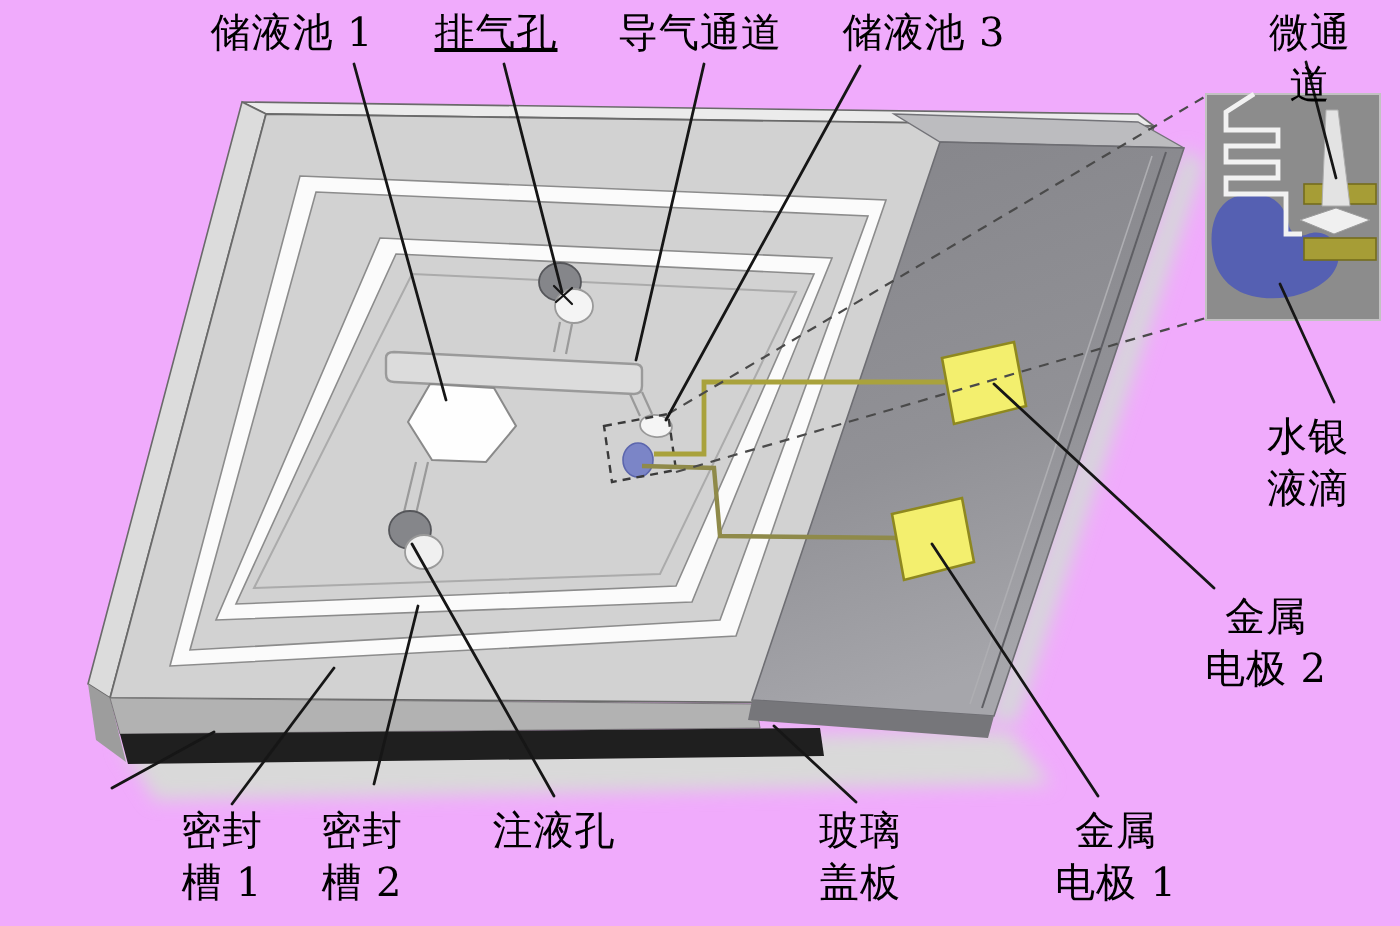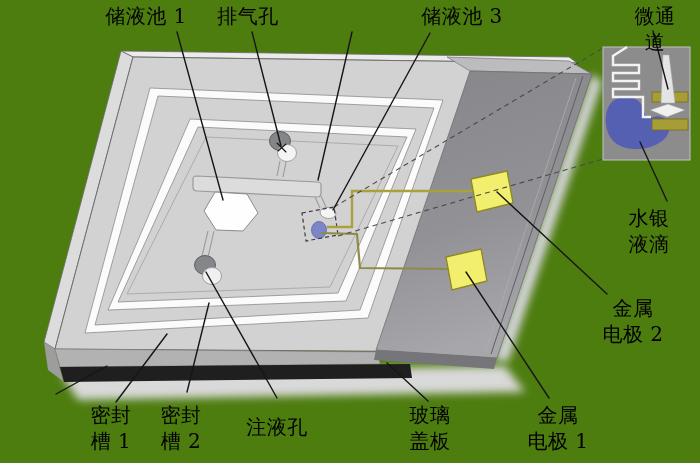--- a/index.html
+++ b/index.html
@@ -1,17 +1,17 @@
 <!DOCTYPE html>
 <html><head>
 <meta charset="utf-8">
 <style>
   html,body{margin:0;padding:0;background:#ffffff;}
   #stage{
-    position:relative;width:700px;height:463px;background:#4d7c0f;overflow:hidden;
+    position:relative;width:700px;height:463px;background:#f0abfc;overflow:hidden;
     font-family:"DejaVu Serif","Liberation Serif",serif;
   }
   #scene{position:absolute;left:0;top:0;}
   .lbl{
     position:absolute;color:#000;font-size:20px;line-height:26px;
     white-space:pre-line;text-align:center;transform:translateX(-50%);
     letter-spacing:0.5px;
   }
 </style>
 </head>
@@ -100,29 +100,30 @@
     <line x1="387" y1="363" x2="428" y2="401"></line>
     <line x1="206" y1="272" x2="277" y2="398"></line>
     <line x1="209" y1="303" x2="187" y2="392"></line>
     <line x1="167" y1="334" x2="116" y2="402"></line>
     <line x1="107" y1="366" x2="56" y2="394"></line>
     <path fill="none" stroke-width="1.1" d="M277,143 L286,152 M286,144 L278,151"></path>
   </g>
 </svg>
 
 <div class="lbl" style="left:146px;top:3px;">储液池 1</div>
-<div class="lbl" style="left:248px;top:3px;">排气孔</div>
+<div class="lbl" style="left:248px;top:3px;text-decoration:underline;">排气孔</div>
+<div class="lbl" style="left:350px;top:3px;">导气通道</div>
 <div class="lbl" style="left:462px;top:3px;">储液池 3</div>
 <div class="lbl" style="left:655px;top:3px;text-align:center;">微通道</div>
-<div class="lbl" style="left:649px;top:205px;">水银液滴</div>
+<div class="lbl" style="left:649px;top:205px;text-align:right;">水银液滴</div>
 <div class="lbl" style="left:633px;top:295px;">金属
 电极 2</div>
 <div class="lbl" style="left:558px;top:402px;">金属
 电极 1</div>
 <div class="lbl" style="left:111px;top:402px;">密封
 槽 1</div>
 <div class="lbl" style="left:181px;top:402px;">密封
 槽 2</div>
-<div class="lbl" style="left:277px;top:414px;text-align:right;">注液孔</div>
+<div class="lbl" style="left:277px;top:402px;text-align:right;">注液孔</div>
 <div class="lbl" style="left:430px;top:402px;">玻璃
 盖板</div>
 
 </div>
 
 </body></html>

